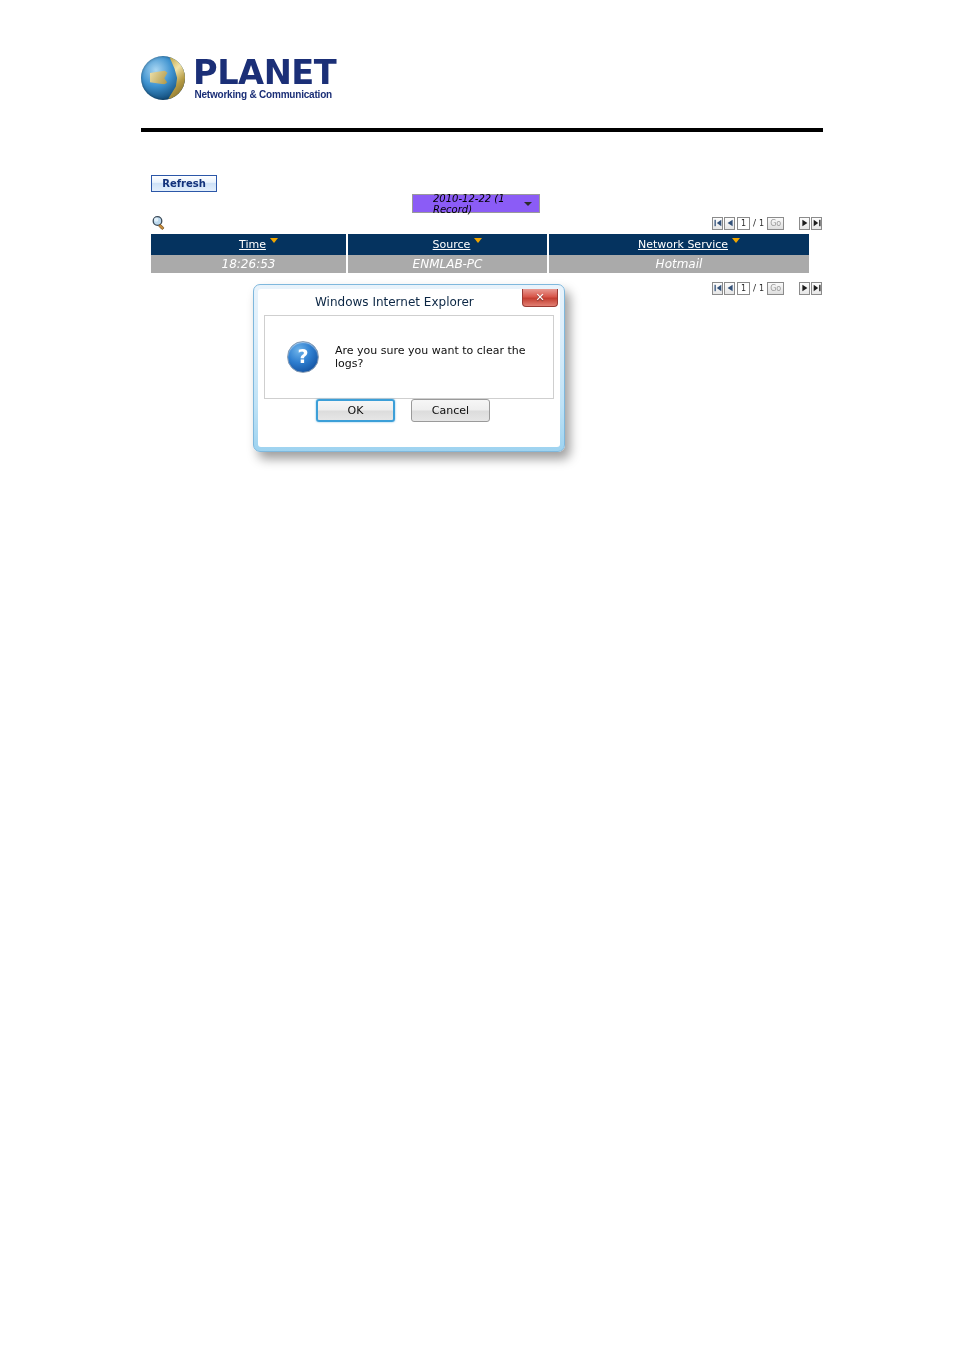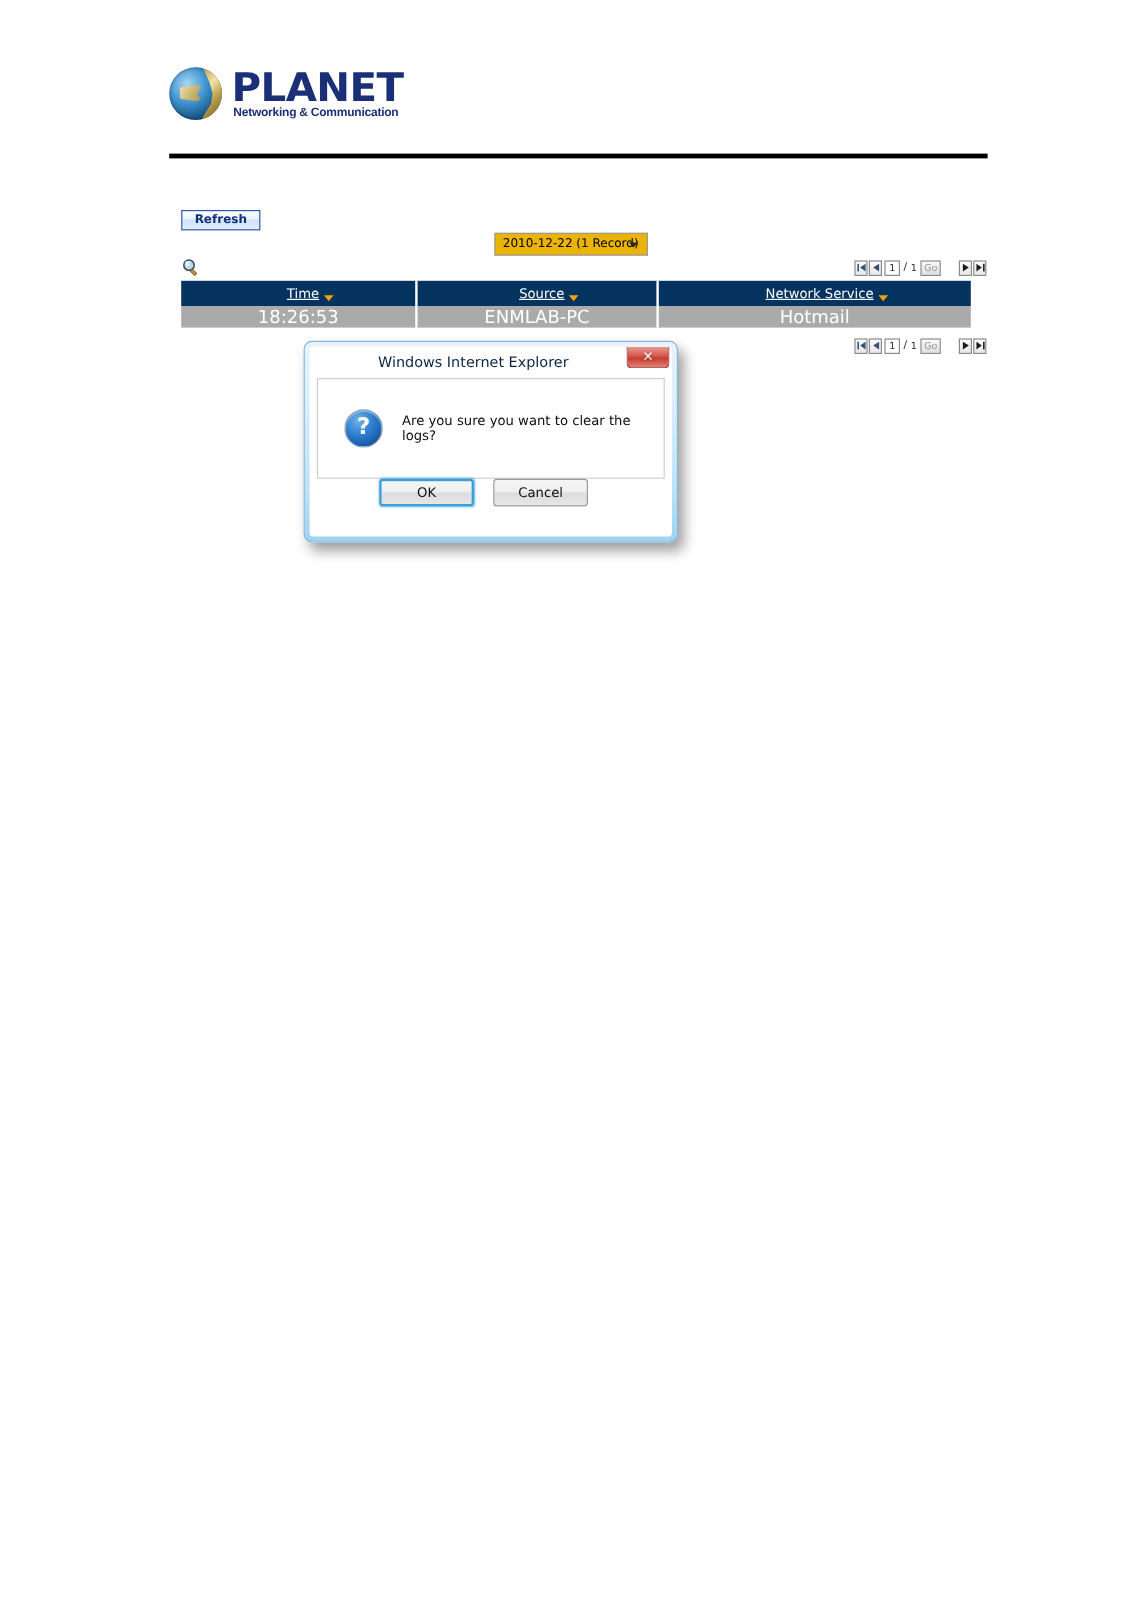--- a/index.html
+++ b/index.html
@@ -119,28 +119,29 @@
     box-sizing: border-box;
   }
   #date-select {
     position: absolute;
     left: 412px;
     top: 194px;
     width: 128px;
     height: 19px;
     box-sizing: border-box;
     border: 1px solid #9a9a9a;
-    background: #eab308;
+    background: #8b5cf6;
     font-family: "DejaVu Sans", sans-serif;
     font-size: 10px;
     color: #000000;
     display: flex;
     align-items: center;
-    padding-left: 6px;
-    cursor: pointer;
+    padding-left: 20px;
+    cursor: pointer;
+    font-style: italic;
   }
   #date-select .sel-caret {
     position: absolute;
     right: 7px;
     top: 7px;
     width: 0;
     height: 0;
     border-left: 4px solid transparent;
     border-right: 4px solid transparent;
     border-top: 4px solid #2b2b2b;
@@ -228,45 +229,46 @@
     font-family: "DejaVu Sans", sans-serif;
     font-size: 11px;
     font-weight: normal;
     text-align: center;
     border-right: 2px solid #ffffff;
     padding: 0;
   }
   #log-table th:last-child { border-right: none; }
   #log-table th .th-inner {
     display: inline-flex;
-    align-items: flex-end;
+    align-items: flex-start;
     gap: 4px;
     margin-left: 20px;
   }
   #log-table th .th-label {
     text-decoration: underline;
     cursor: pointer;
   }
   .sort-caret {
     width: 0;
     height: 0;
     border-left: 4px solid transparent;
     border-right: 4px solid transparent;
     border-top: 5px solid #f0a500;
     cursor: pointer;
   }
   #log-table td {
     background: #aaaaaa;
     color: #ffffff;
     height: 18px;
     font-family: "DejaVu Sans", sans-serif;
-    font-size: 15px;
+    font-size: 12px;
     text-align: center;
     border-right: 2px solid #ffffff;
     padding: 0;
+    font-style: italic;
   }
   #log-table td:last-child { border-right: none; }
 
   
   #dialog-shadow {
     position: absolute;
     left: 253px;
     top: 284px;
     width: 312px;
     height: 168px;

